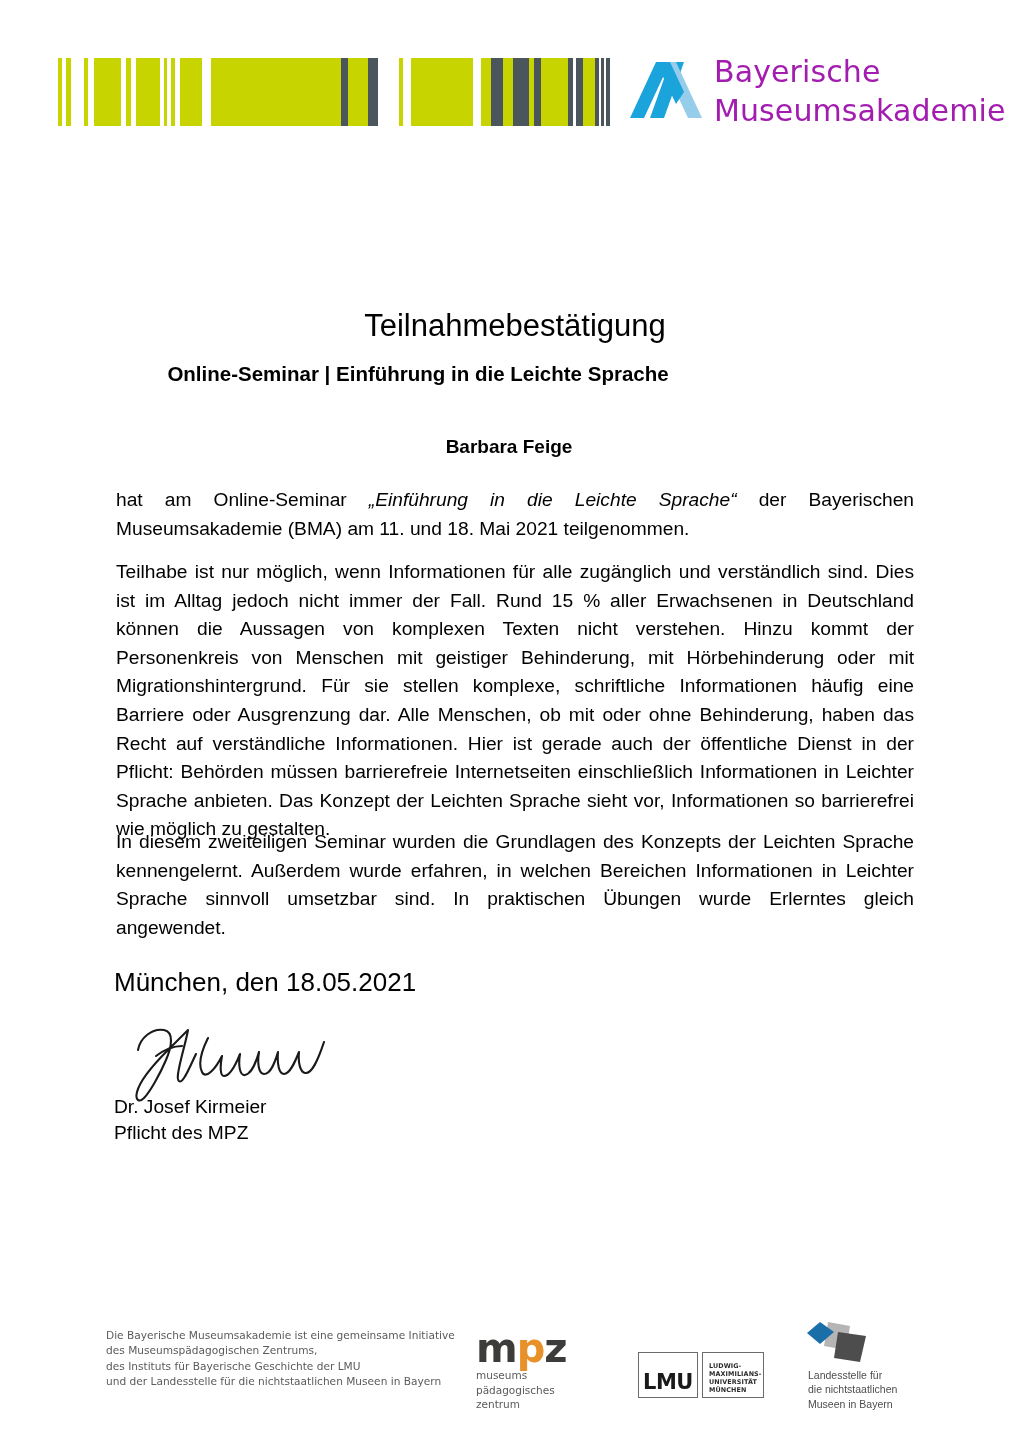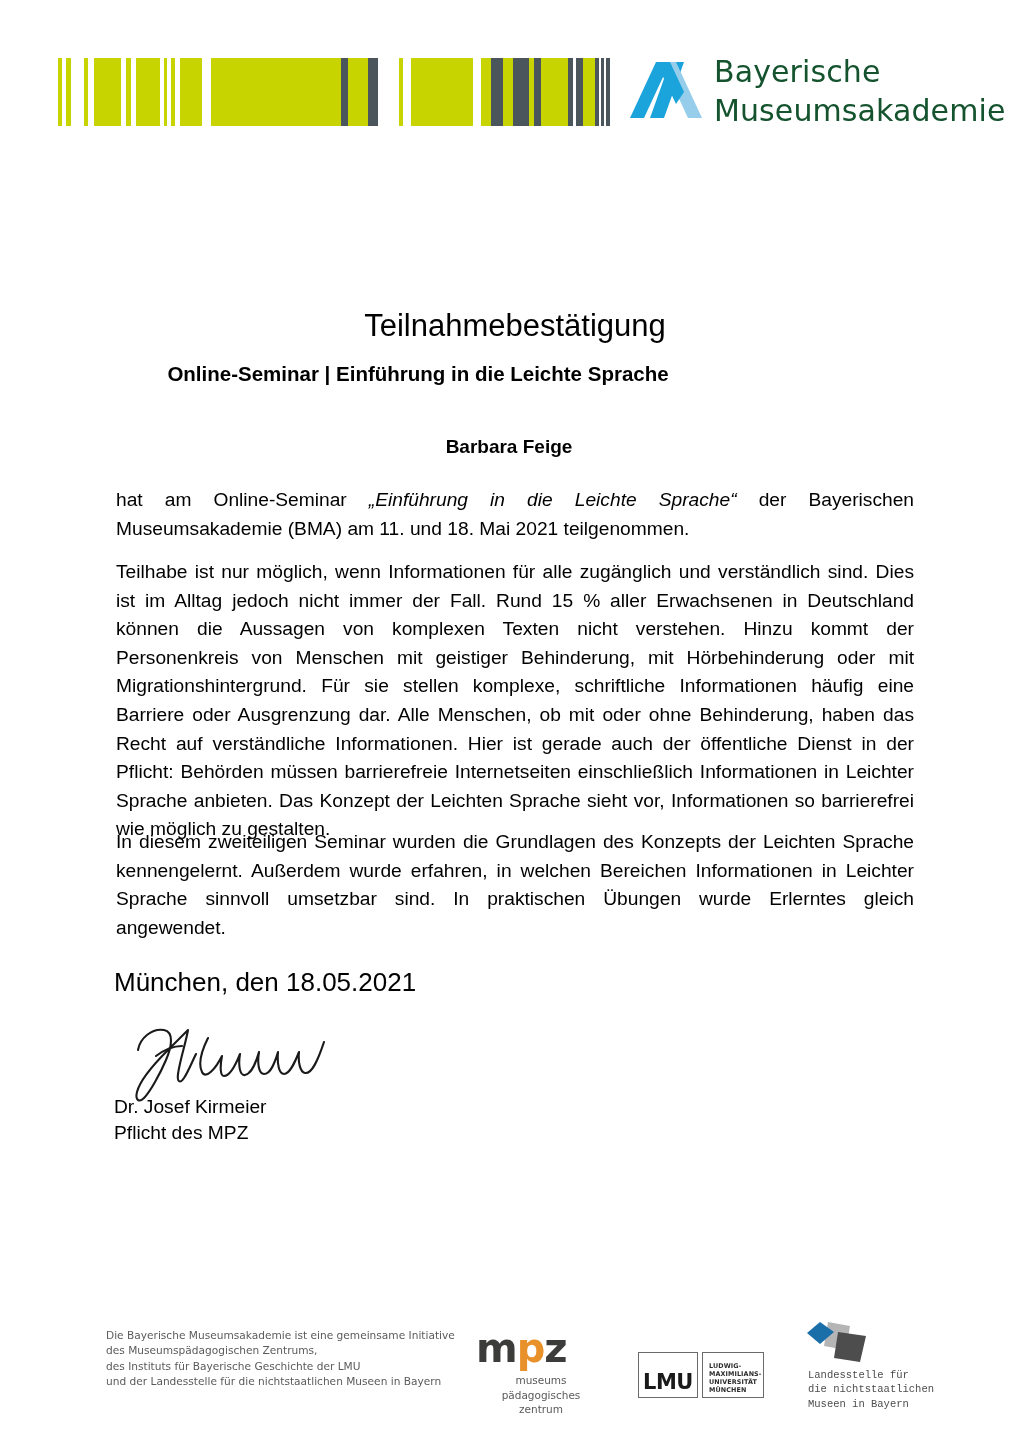--- a/index.html
+++ b/index.html
@@ -52,21 +52,21 @@
     width: 72px;
     height: 62px;
   }
   .brand-text {
     position: absolute;
     left: 84px;
     top: -2px;
     font-family: "DejaVu Sans", sans-serif;
     font-size: 30px;
     line-height: 39px;
-    color: #14532d;
+    color: #a21caf;
     letter-spacing: 0.1px;
     white-space: nowrap;
   }
 
   
   .doc-title {
     position: absolute;
     top: 286px;
     left: 0;
     width: 1030px;
@@ -165,27 +165,25 @@
     font-family: "DejaVu Sans", sans-serif;
     font-weight: bold;
     font-size: 40px;
     line-height: 40px;
     letter-spacing: -1px;
     color: #3c3c3b;
     margin-top: 8px;
   }
   .mpz-word .p-orange { color: #e8912a; }
   .mpz-sub {
-    margin-top: 5px;
     font-family: "DejaVu Sans", sans-serif;
     font-size: 10.5px;
     line-height: 14.5px;
     color: #5a5a5a;
     white-space: pre-line;
-    text-align: center;
   }
 
   .lmu-logo {
     position: absolute;
     left: 638px;
     top: 14px;
     width: 136px;
     height: 48px;
   }
   .lmu-box {
@@ -235,21 +233,21 @@
     position: absolute;
     left: 4px;
     top: 0;
     width: 78px;
     height: 44px;
   }
   .lst-text {
     position: absolute;
     left: 8px;
     top: 48px;
-    font-family: Liberation Mono, monospace;
+    font-family: Liberation Sans, sans-serif;
     font-size: 10.5px;
     line-height: 14.4px;
     color: #4d4d4d;
     white-space: pre-line;
   }
 </style>
 </head>
 <body>
 
 <div class="page">

